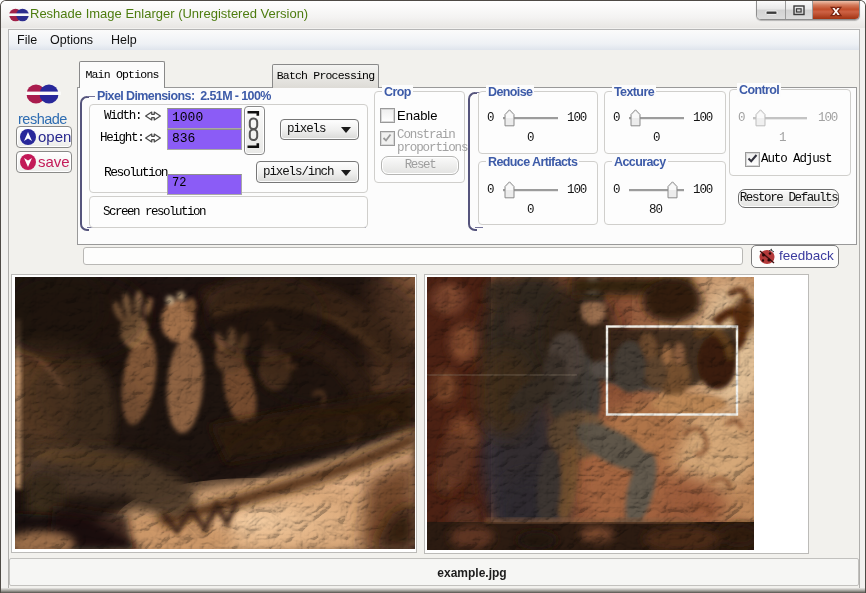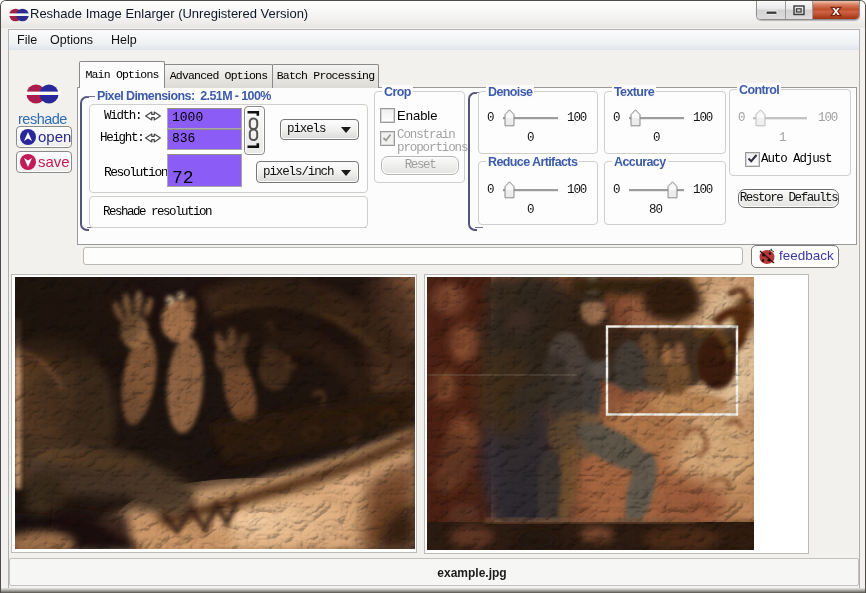--- a/index.html
+++ b/index.html
@@ -8,21 +8,21 @@
   #win{position:absolute;left:0;top:0;width:866px;height:593px;
        background:#f2f1ef;border-radius:6px 6px 0 0;
        box-shadow:inset 0 0 0 1px #4e4a45;}
   .abs{position:absolute;}
   .mono{font-family:"Liberation Mono",monospace;}
 
   
   #titlebar{left:1px;top:1px;width:864px;height:27px;
     background:linear-gradient(#ffffff,#f4f3f2 60%,#e8e6e3);
     border-radius:5px 5px 0 0;}
-  #titletext{left:30px;top:6px;font-size:13px;color:#0f172a;}
+  #titletext{left:30px;top:6px;font-size:13px;color:#4d7c0f;}
   
   #winbtns{left:756px;top:1px;width:102px;height:18px;
     border:1px solid #8e8e8e;border-top:none;border-radius:0 0 5px 5px;
     overflow:hidden;box-shadow:0 1px 1px rgba(0,0,0,.25);}
   .wbtn{position:absolute;top:0;height:18px;}
   #btnmin{left:0;width:28px;background:linear-gradient(#fbfbfb,#e8e8e8 45%,#d2d2d2 50%,#dcdcdc);border-right:1px solid #9b9b9b;}
   #btnmax{left:29px;width:26px;background:linear-gradient(#fbfbfb,#e8e8e8 45%,#d2d2d2 50%,#dcdcdc);border-right:1px solid #9b9b9b;}
   #btnclose{left:56px;width:46px;background:linear-gradient(#efc0aa 0%,#d47c5c 22%,#c24e2b 46%,#cd6244 60%,#a23312 100%);}
 
   
@@ -131,23 +131,20 @@
   </div>
   <div class="sidebtn abs" style="top:151px">
     <svg width="18" height="18" viewBox="0 0 18 18">
       <circle cx="9" cy="9" r="8" fill="#c31a58"></circle>
       <path d="M9 14 L13 5 L9 7.5 L5 5 Z" fill="#fff"></path>
     </svg>
     <div class="lbl" style="color:#c31a58">save</div>
   </div>
 
   <div id="tabpanel" class="abs"></div>
-  <div id="tab2" class="tab abs mono">
-      <div class="t">Advanced Options</div>
-    </div>
   <div id="tab1" class="tab abs mono">
       <div class="t" style="margin-top:6px">Main Options</div>
     </div>
   <div id="tab3" class="tab abs mono">
       <div class="t">Batch Processing</div>
     </div>
 
   <div class="bracket abs" style="left:80px;top:96px;height:131px"></div>
   <div class="bracketline abs" style="left:87px;top:227px;width:279px"></div>
   <div class="bracketline abs" style="left:87px;top:96px;width:8px"></div>
@@ -175,27 +172,27 @@
     <rect x="5.8" y="12.5" width="7.4" height="10.5" rx="3.5" fill="none" stroke="#555" stroke-width="2"></rect>
     <rect x="5.8" y="23.5" width="7.4" height="10.5" rx="3.5" fill="none" stroke="#555" stroke-width="2"></rect>
   </svg>
 
   <div class="combo abs" style="left:280px;top:119px;width:77px;height:19px">
     <div class="ct">pixels</div>
       <div class="arr"></div>
   </div>
 
   <div class="mono abs" style="left:104px;top:165px;font-size:13px;letter-spacing:-1.5px">Resolution</div>
-  <div class="field abs mono" style="left:167px;top:154px;width:69px;height:18px;font-size:18px;padding-top:13px;padding-left:4px">72</div>
+  <div class="field abs mono" style="left:167px;top:174px;width:69px;height:18px;font-size:12px;padding-top:1px;padding-left:4px">72</div>
   <div class="combo abs" style="left:256px;top:161px;width:101px;height:20px">
     <div class="ct" style="top:3px">pixels/inch</div>
       <div class="arr" style="top:8px"></div>
   </div>
 
-  <div class="mono abs" style="left:103px;top:205px;font-size:12.5px;letter-spacing:-1.5px">Reshade resolution</div>
+  <div class="mono abs" style="left:103px;top:205px;font-size:12.5px;letter-spacing:-1.5px">Screen resolution</div>
 
   <div class="abs" style="left:374px;top:91px;width:89px;height:90px;border:1px solid #d0cfcc;border-radius:4px;background:#fdfdfd"></div>
   <div class="gtitle abs" style="left:382px;top:85px">Crop</div>
   <div class="cb abs" style="left:380px;top:108px"></div>
   <div class="abs" style="left:397px;top:108px;font-size:13px">Enable</div>
   <div class="cb abs" style="left:380px;top:131px;background:#f1f1f0"></div>
   <svg class="abs" style="left:381px;top:132px" width="12" height="12" viewBox="0 0 12 12">
       <path d="M2.5 6 L5 8.5 L9.5 2.5" fill="none" stroke="#9a9a9a" stroke-width="1.8"></path>
     </svg>
   <div class="mono abs gray" style="left:397px;top:129px;font-size:12.5px;letter-spacing:-1.1px;line-height:13px">Constrain<br>proportions</div>

